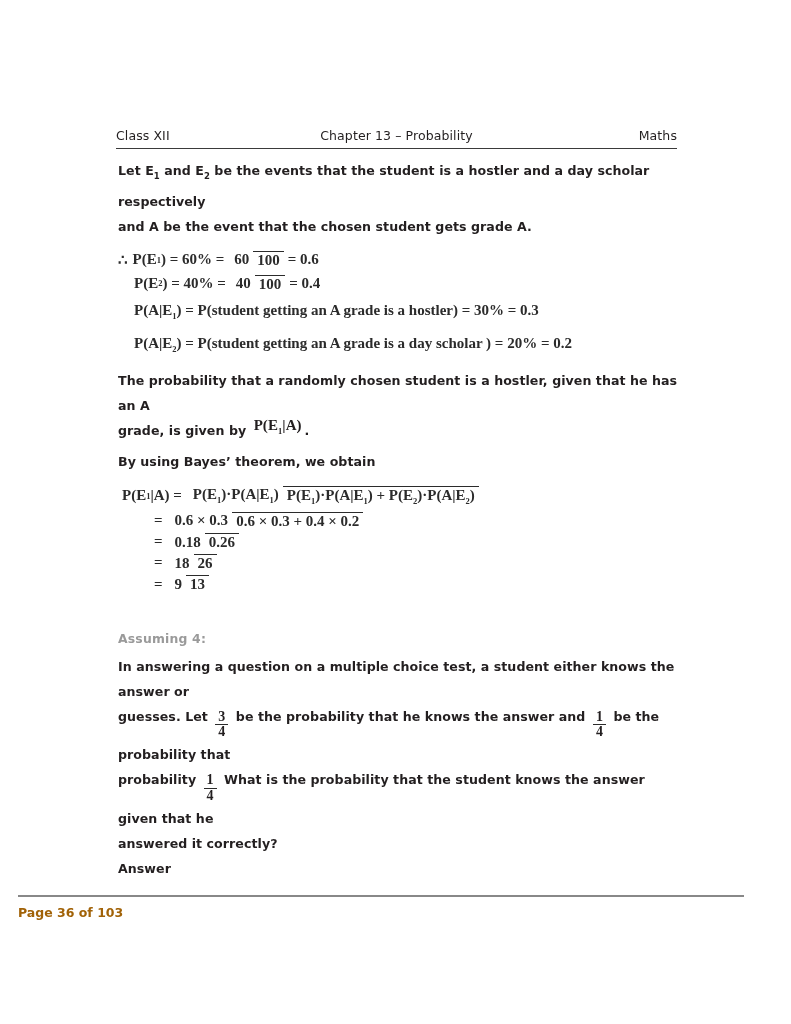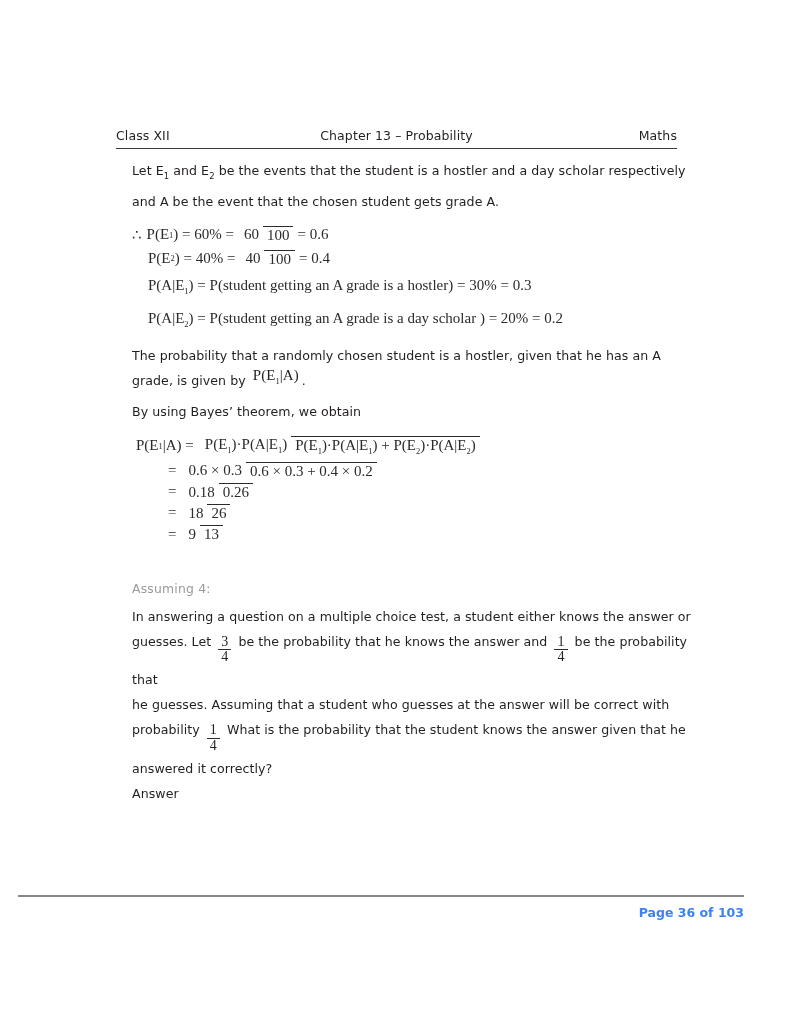--- a/index.html
+++ b/index.html
@@ -48,23 +48,24 @@
     position: absolute;
     left: 0;
     width: 561px;
     text-align: center;
     font-size: 12.5px;
   }
 
   
   .content {
     position: absolute;
-    left: 132px;
+    left: 118px;
     top: 158px;
     width: 560px;
+    font-weight: bold;
   }
 
   .para {
     font-size: 12.6px;
     line-height: 25px;
     color: #231f20;
     letter-spacing: 0.05px;
   }
 
   sub { font-size: 8.5px; }
@@ -129,24 +130,24 @@
     top: 895px;
     width: 726px;
     height: 2px;
     background: #888888;
   }
   .footer-text {
     position: absolute;
     left: 18px;
     top: 905px;
     width: 726px;
-    text-align: right;
+    text-align: left;
     font-size: 12.5px;
     font-weight: bold;
-    color: #3b82f6;
+    color: #a16207;
   }
 </style>
 </head>
 <body>
 
 <div class="page">
 
   <div class="header">
     <span>Class XII</span>
     <span>Maths</span>
@@ -252,21 +253,20 @@
         <span class="den">4</span>
       </span>
       <span>be the probability that he knows the answer and</span>
       <span class="ifrac">
         <span class="num">1</span>
         <span class="den">4</span>
       </span>
       <span>be the probability that</span>
     </div>
 
-    <div class="para">he guesses. Assuming that a student who guesses at the answer will be correct with</div>
 
     <div class="para">
       <span>probability</span>
       <span class="ifrac">
         <span class="num">1</span>
         <span class="den">4</span>
       </span>
       <span>What is the probability that the student knows the answer given that he</span>
     </div>
 

